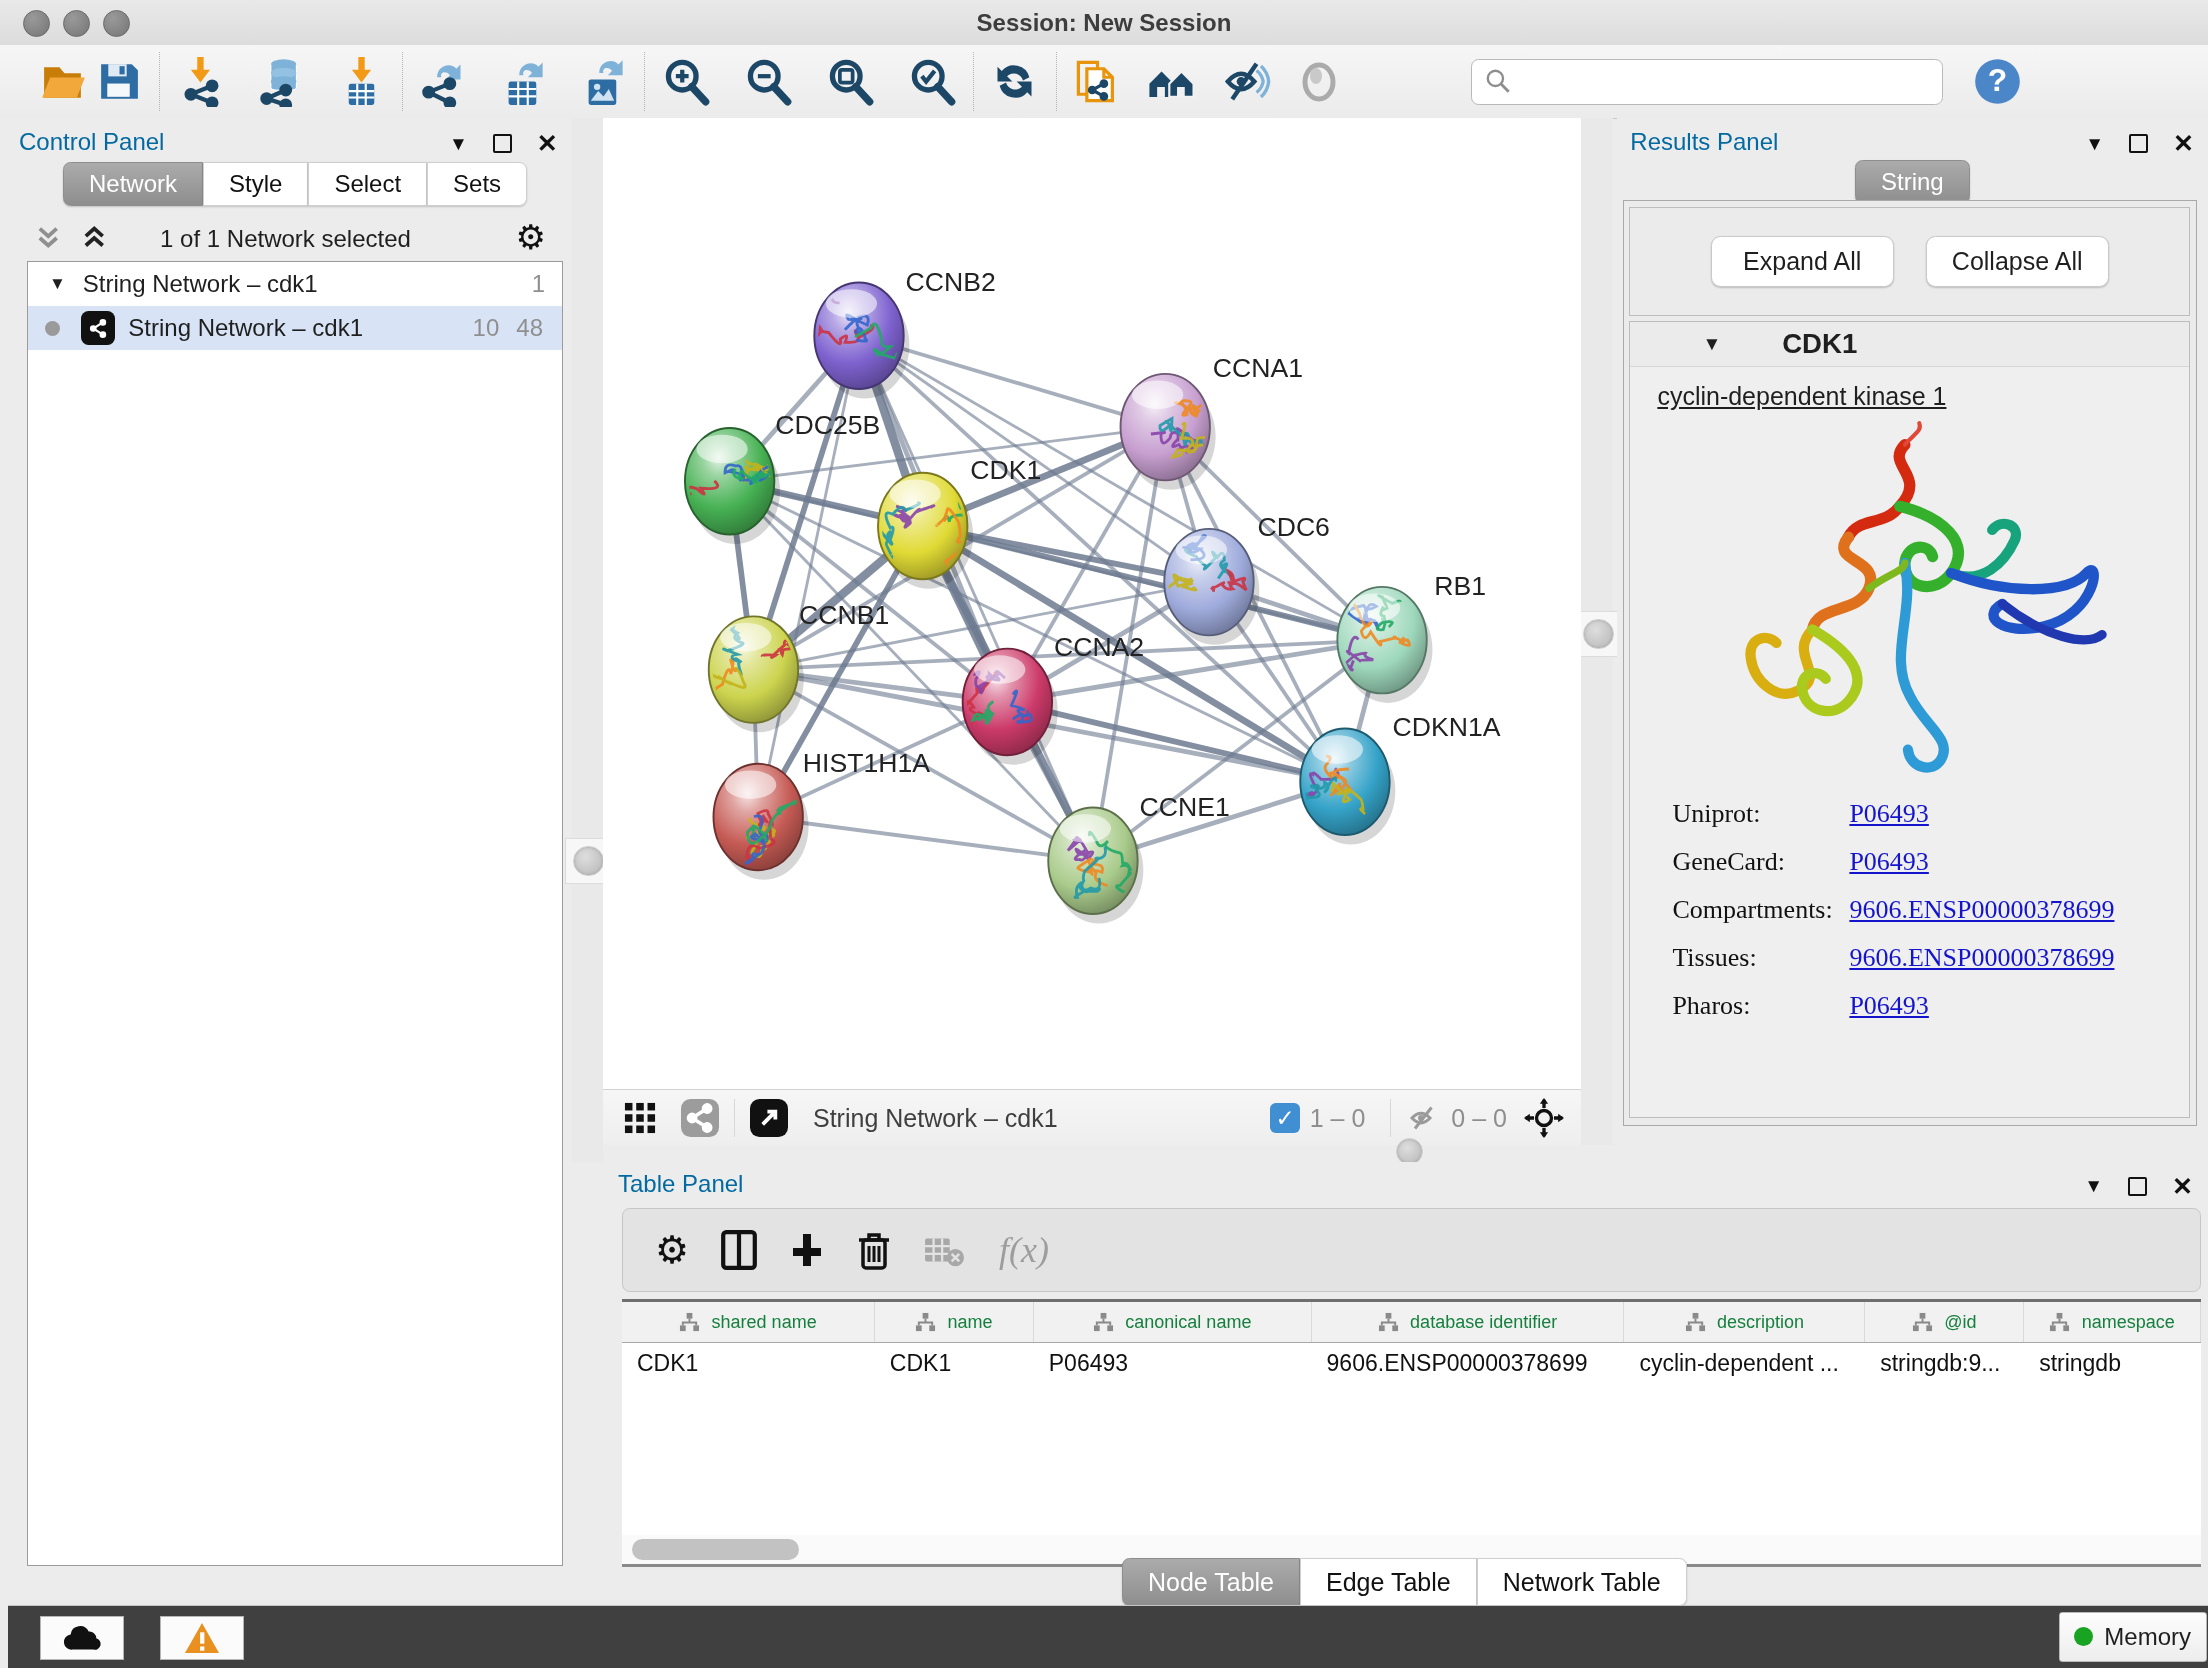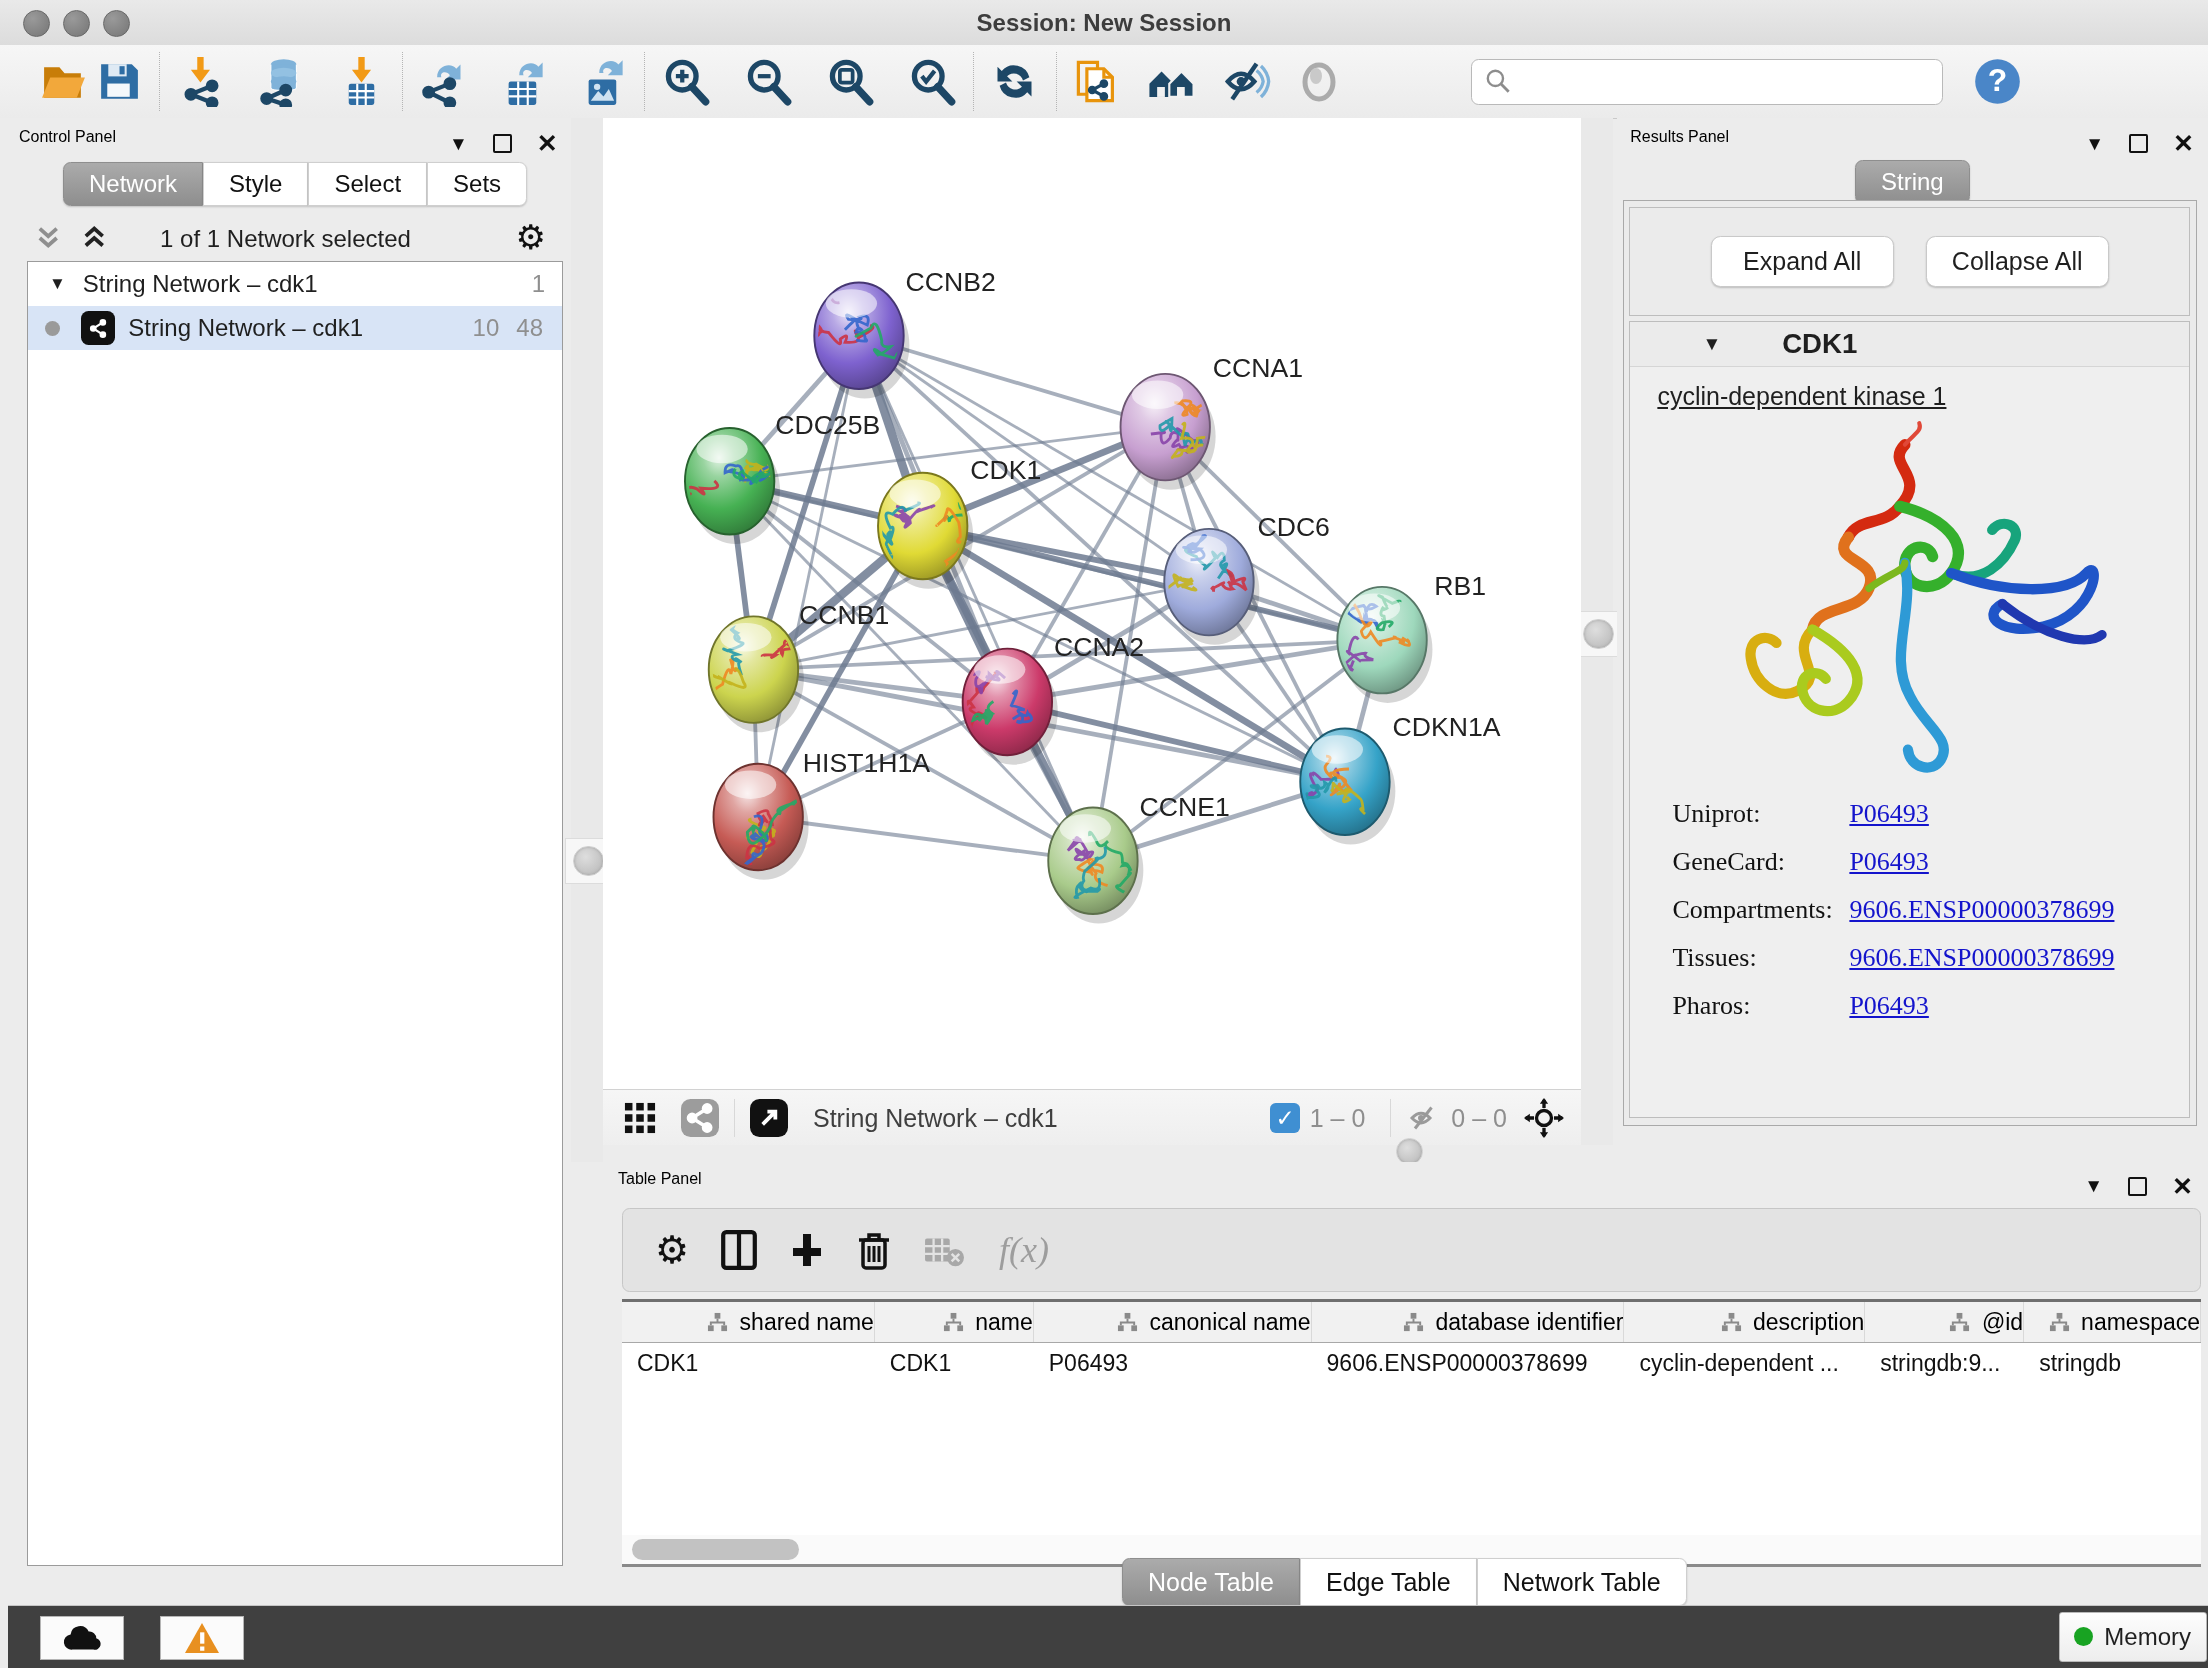--- a/index.html
+++ b/index.html
@@ -20,21 +20,21 @@
   #toolbar{position:absolute;left:0;top:45px;width:2208px;height:73px;
     background:linear-gradient(#f6f6f6,#ebebeb);border-bottom:1.9px solid #c9c9c9;
     display:flex;align-items:center;}
   .tbi{width:55px;height:55px;display:flex;align-items:center;justify-content:center;flex:0 0 auto;}
   .tbsep{width:0;height:59px;border-left:1.9px dotted #b4b4b4;margin:0 13.3px;flex:0 0 auto;}
   #search-wrap{position:relative;width:472px;height:46px;margin-left:124px;flex:0 0 auto;}
   #search-input{width:100%;height:100%;box-sizing:border-box;border:1.9px solid #b9b9b9;
     border-radius:7.6px;background:#fff;padding-left:53px;font-size:23px;outline:none;}
   #search-glass{position:absolute;left:13.3px;top:8.6px;}
   
-  .panel-head{font-size:16px;color:#000000;}
+  .panel-head{font-size:24px;color:#0369a1;}
   .winbtns{position:absolute;display:flex;align-items:center;gap:25px;}
   .wb-caret{font-size:19px;color:#111;}
   .wb-float{width:15px;height:15px;border:2.9px solid #111;border-radius:1.9px;display:inline-block;}
   .wb-close{font-size:25px;font-weight:bold;color:#111;}
   .seg-tab{height:42px;padding:0 25px;display:flex;align-items:center;justify-content:center;
     font-size:24px;background:#fff;border:1px solid #cfcfcf;color:#111;
     box-shadow:0 1px 1.9px rgba(0,0,0,.18);}
   .seg-tab.active{background:linear-gradient(#ababab,#8e8e8e);color:#fff;border-color:#8e8e8e;}
   .seg-tab:first-child{border-radius:7.6px 0 0 7.6px;}
   .seg-tab:last-child{border-radius:0 7.6px 7.6px 0;}
@@ -109,21 +109,21 @@
   #tp-winbtns{right:15px;top:9.5px;}
   #tp-toolbar{position:absolute;left:19px;top:46px;width:1579px;height:84px;background:#e3e3e3;
     border:1px solid #c6c6c6;border-radius:7.6px;display:flex;align-items:center;box-sizing:border-box;}
   .tpi{margin-left:32px;display:flex;align-items:center;justify-content:center;}
   #tp-gear{font-size:38px;color:#111;font-family:"DejaVu Sans",sans-serif;}
   #tp-fx{font-family:"Liberation Serif","DejaVu Serif",serif;font-style:italic;
     font-size:36px;color:#9d9d9d;}
   #tp-table{position:absolute;left:19px;top:137px;width:1579px;height:236px;background:#fff;
     border-top:3.8px solid #6f6f6f;overflow:hidden;}
   #tp-header{display:flex;height:40px;background:#f1f1f1;border-bottom:1.9px solid #a8a8a8;}
-  .th{display:flex;align-items:center;justify-content:flex-end;font-size:23px;color:#000000;
+  .th{display:flex;align-items:center;justify-content:center;font-size:18px;color:#15803d;
     border-right:1px solid #d9d9d9;box-sizing:border-box;gap:11.4px;overflow:hidden;white-space:nowrap;}
   #tp-row{display:flex;height:40px;background:#fff;}
   .td{display:flex;align-items:center;font-size:23px;color:#111;padding-left:15px;
     box-sizing:border-box;overflow:hidden;white-space:nowrap;}
   #tp-scroll{position:absolute;left:19px;top:373px;width:1579px;height:28.5px;background:#fafafa;
     border-bottom:3.8px solid #8a8a8a;}
   #tp-thumb{position:absolute;left:9.5px;top:3.8px;width:167px;height:21px;border-radius:10.5px;background:#c2c2c2;}
   #tp-tabs{position:absolute;left:519px;top:396px;display:flex;}
   #tp-tabs .seg-tab{height:46px;font-size:25px;}
   

